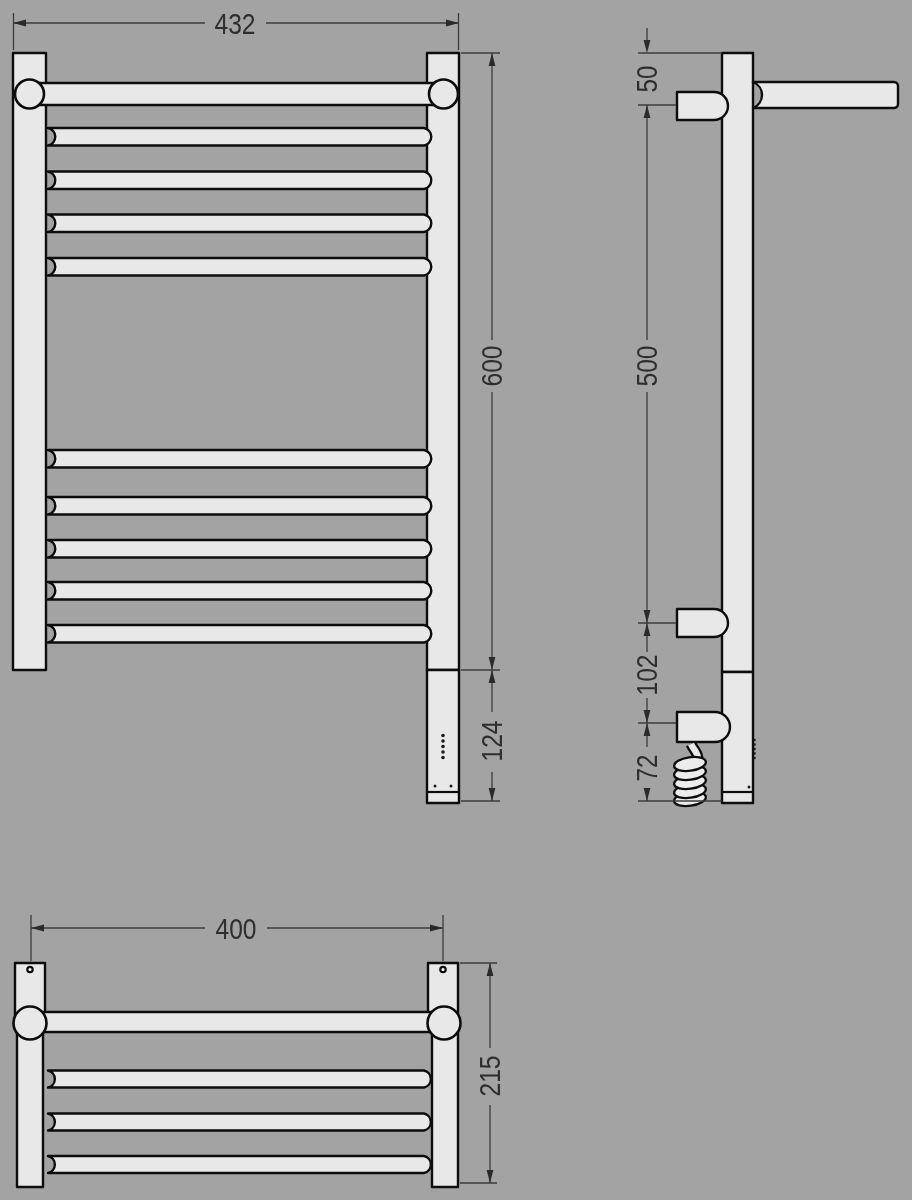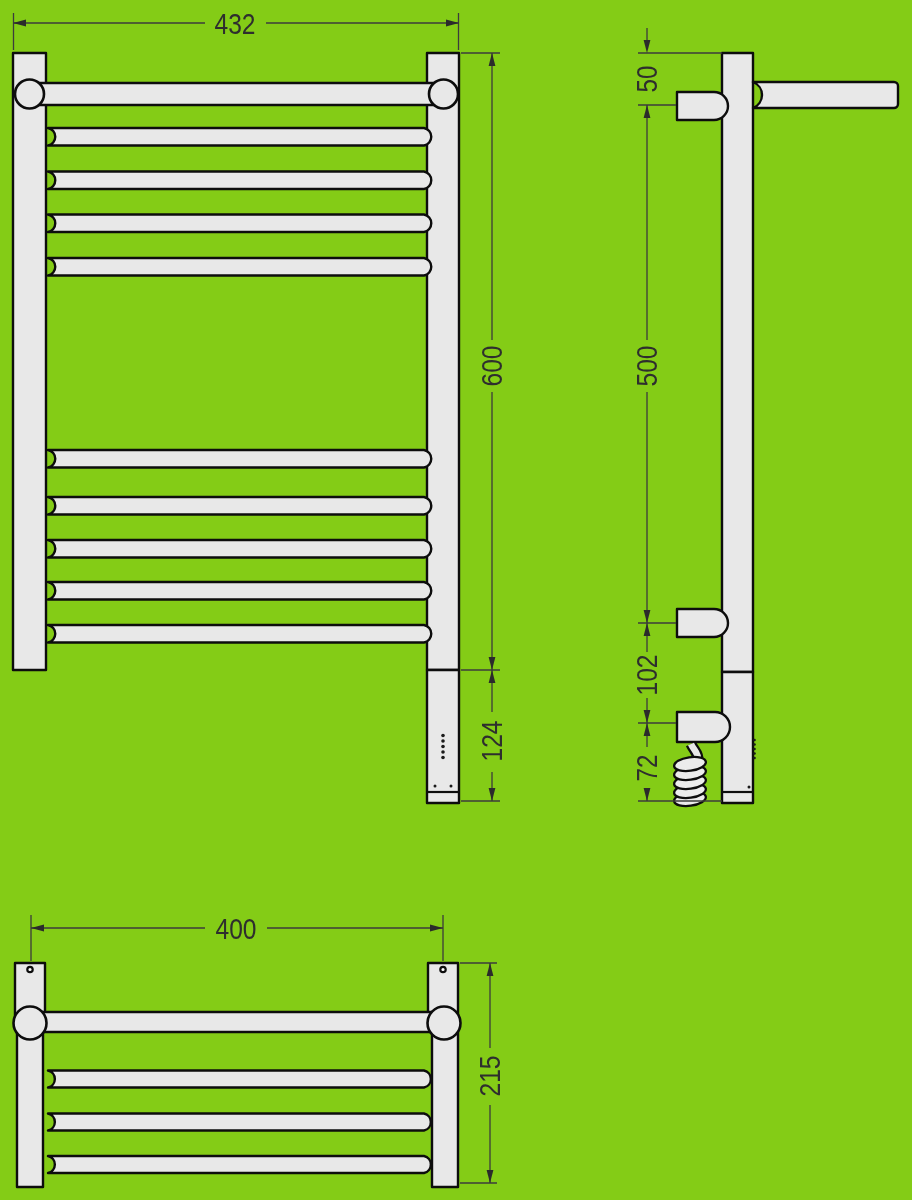--- a/index.html
+++ b/index.html
@@ -1,16 +1,16 @@
 <!DOCTYPE html>
 <html><head>
 <meta charset="utf-8">
 <style>
   html,body{margin:0;padding:0;background:#ffffff;}
-  .stage{width:912px;height:1200px;position:relative;background:#84cc16;overflow:hidden;}
+  .stage{width:912px;height:1200px;position:relative;background:#a3a3a3;overflow:hidden;}
   svg{display:block;}
   .body-shape{fill:#e8e8e8;stroke:#0d0d0d;stroke-width:2.4;stroke-linejoin:round;}
   .body-thick{fill:#e8e8e8;stroke:#0d0d0d;stroke-width:2.6;}
   .hole{fill:#ffffff;stroke:#0d0d0d;stroke-width:2.2;}
   .dimline{stroke:#3c3c3c;stroke-width:1.3;fill:none;}
   .arrow{fill:#2b2b2b;}
   .dot{fill:#1a1a1a;stroke:none;}
   .coil{fill:#ececec;stroke:#0d0d0d;stroke-width:2.3;}
   .cable-outer{fill:none;stroke:#0d0d0d;stroke-width:11;stroke-linecap:butt;}
   .cable-inner{fill:none;stroke:#e8e8e8;stroke-width:6.5;stroke-linecap:butt;}

